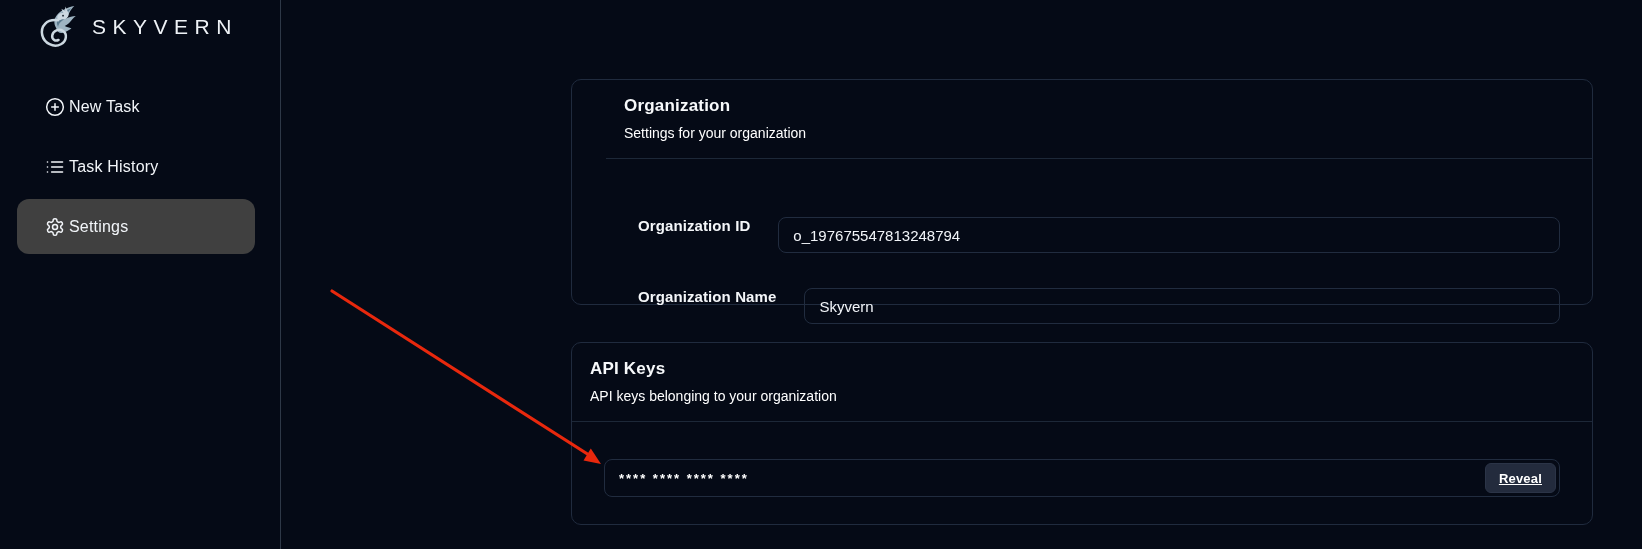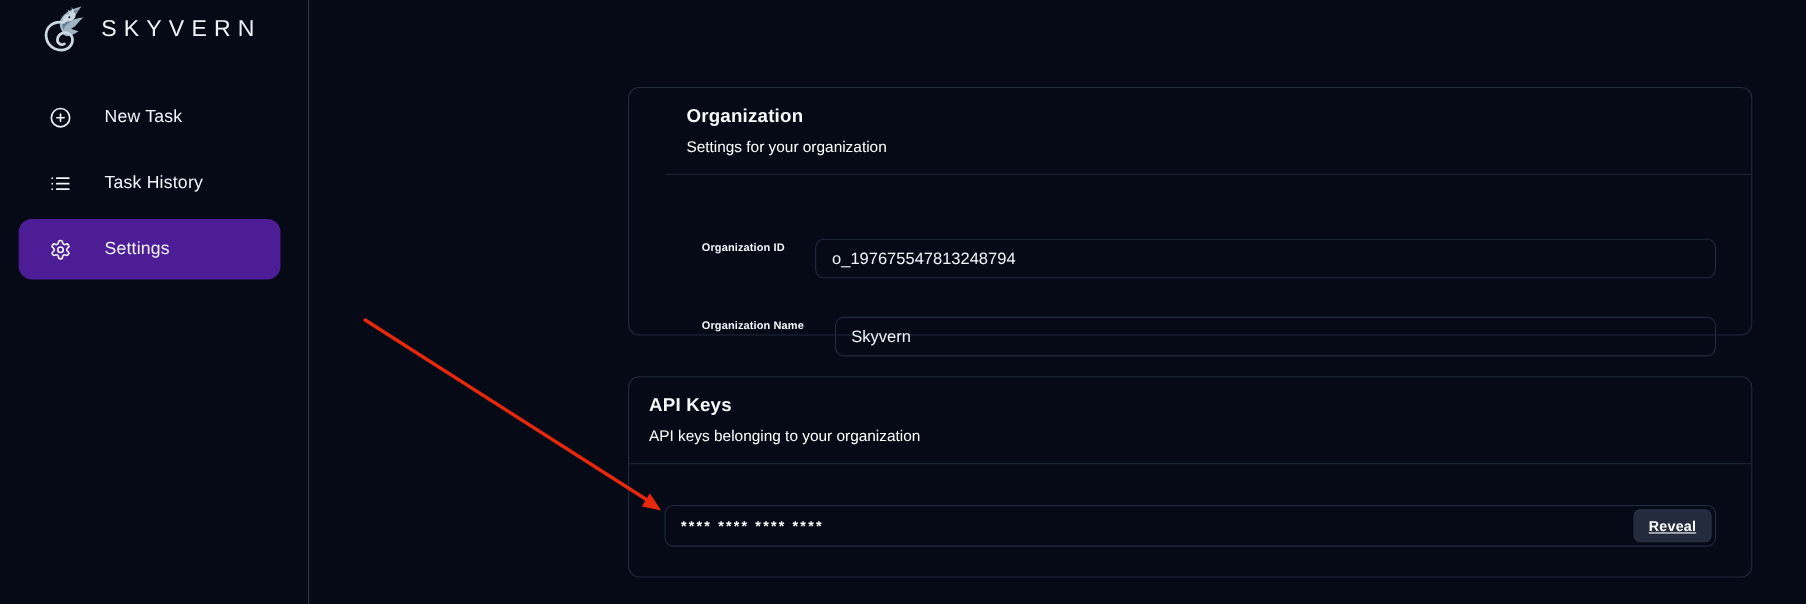--- a/index.html
+++ b/index.html
@@ -41,26 +41,26 @@
   .nav {
     position: absolute;
     left: 17px; top: 79px;
     width: 238px;
   }
   .nav-item {
     display: flex;
     align-items: center;
     height: 55px;
     padding-left: 28px;
-    gap: 30px;
+    gap: 4px;
     border-radius: 12px;
     margin-bottom: 5px;
     cursor: pointer;
   }
-  .nav-item.active { background: #4c1d95; }
+  .nav-item.active { background: #404040; }
   .nav-icon { width: 20px; height: 20px; display: flex; align-items: center; }
   .nav-icon svg { width: 20px; height: 20px; stroke: #f2f5f9; }
   .nav-label {
     font-size: 16px;
     font-weight: 400;
     color: #f2f5f9;
     letter-spacing: 0.2px;
   }
 
   
@@ -95,21 +95,21 @@
   .card-content { padding: 39px 32px 0 32px; }
   .card-api .card-content { padding-top: 37px; }
 
   .field-row {
     display: flex;
     align-items: center;
     gap: 28px;
     margin-bottom: 16px;
   }
   .field-label {
-    font-size: 10px;
+    font-size: 15px;
     font-weight: 700;
     color: #f4f6f9;
     white-space: nowrap;
     letter-spacing: 0.1px;
   }
   .text-input {
     flex: 1;
     height: 36px;
     background: transparent;
     border: 1px solid #212c3f;

